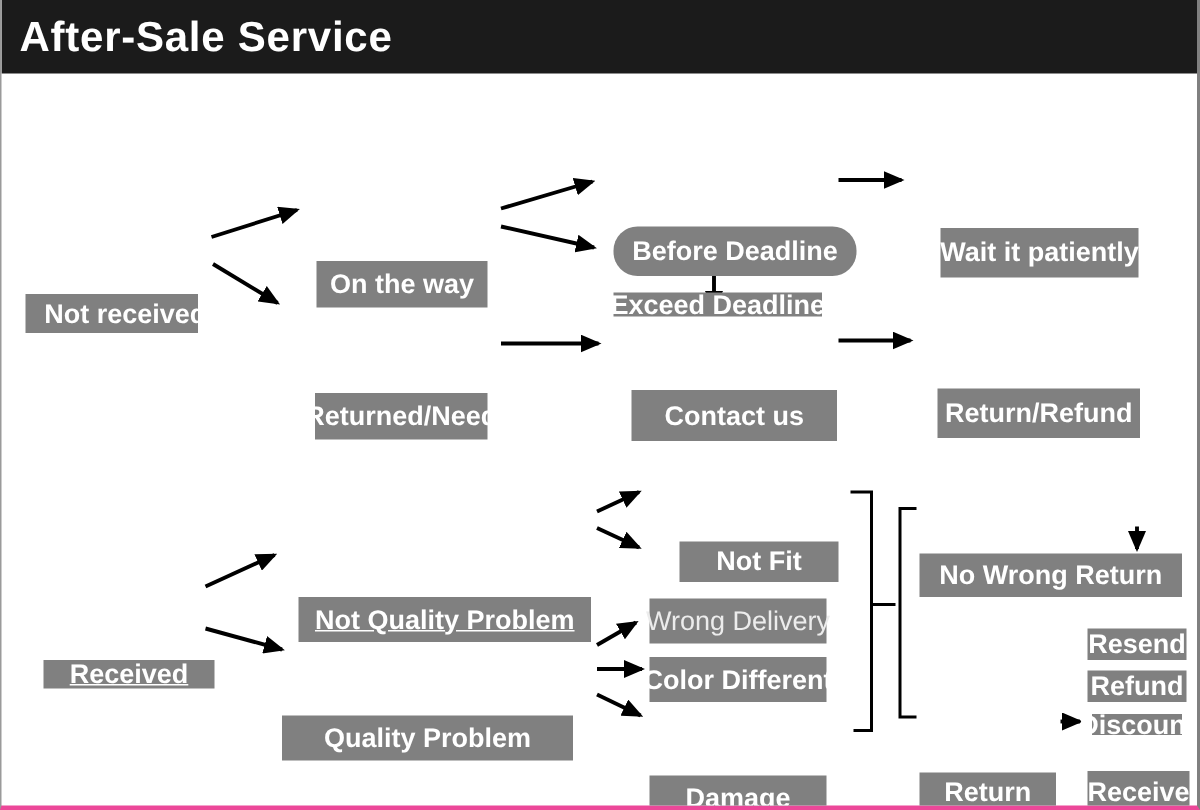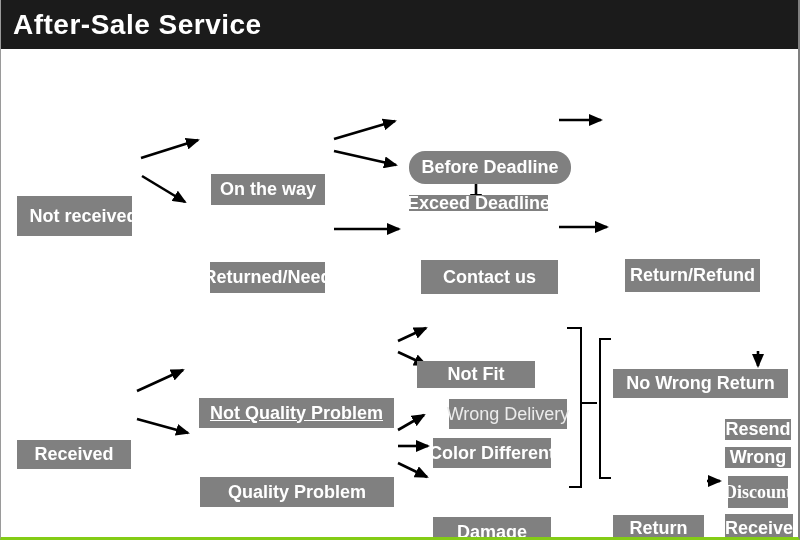--- a/index.html
+++ b/index.html
@@ -1,55 +1,55 @@
 <!DOCTYPE html>
 <html><head>
 <meta charset="utf-8">
 <style>
   html,body{margin:0;padding:0;background:#fff;}
   .page{
     position:relative;width:800px;height:540px;background:#ffffff;
     font-family:"Liberation Sans",sans-serif;overflow:hidden;box-sizing:border-box;
-    border-left:1px solid #9a9a9a;border-right:2px solid #808080;border-bottom:3px solid #84cc16;
+    border-left:1px solid #9a9a9a;border-right:2px solid #808080;border-bottom:3px solid #ec4899;
   }
   .header{
     position:absolute;left:0;top:0;right:0;height:49px;background:#1b1b1b;
     color:#ffffff;display:flex;align-items:center;box-sizing:border-box;
     padding-left:12px;font-size:28px;font-weight:bold;letter-spacing:0.5px;
   }
   .diagram{position:absolute;left:0;top:49px;right:0;bottom:0;}
   svg.wires{position:absolute;left:0;top:0;pointer-events:none;}
   .node{
     position:absolute;background:#808080;color:#ffffff;
     display:flex;align-items:center;justify-content:center;
     font-size:18px;font-weight:bold;white-space:nowrap;overflow:visible;
     box-sizing:border-box;
   }
   .node.light{font-weight:400;color:#ececec;font-size:18px;}
   
-  .n-not-received      {left:16px; top:147px;width:115px;height:40px;padding-left:18px;}
+  .n-not-received      {left:16px; top:147px;width:115px;height:26px;padding-left:18px;}
   .n-on-the-way        {left:210px;top:125px;width:114px;height:31px;}
   .n-returned-lost     {left:209px;top:213px;width:115px;height:31px;}
   .n-before-deadline   {left:408px;top:102px;width:162px;height:33px;border-radius:16px;}
   .n-exceed-deadline   {left:408px;top:146px;width:139px;height:16px;}
   .n-contact-us        {left:420px;top:211px;width:137px;height:34px;}
   .n-wait-it-patiently {left:626px;top:103px;width:132px;height:33px;}
   .n-return-refund     {left:624px;top:210px;width:135px;height:33px;}
-  .n-received          {left:16px; top:391px;width:114px;height:29px;}
+  .n-received          {left:28px; top:391px;width:114px;height:19px;text-decoration:underline;}
   .n-not-quality-problem{left:198px;top:349px;width:195px;height:30px;text-decoration:underline;}
-  .n-quality-problem   {left:199px;top:428px;width:194px;height:30px;}
-  .n-not-fit           {left:416px;top:312px;width:118px;height:27px;}
-  .n-wrong-delivery    {left:448px;top:350px;width:118px;height:30px;}
+  .n-quality-problem   {left:187px;top:428px;width:194px;height:30px;}
+  .n-not-fit           {left:452px;top:312px;width:106px;height:27px;}
+  .n-wrong-delivery    {left:432px;top:350px;width:118px;height:30px;}
   .n-color-different   {left:432px;top:389px;width:118px;height:30px;}
   .n-quality-defeat    {left:432px;top:428px;width:118px;height:30px;}
   .n-damage            {left:432px;top:468px;width:118px;height:31px;}
   .n-no-need-return    {left:612px;top:320px;width:175px;height:29px;}
   .n-resend            {left:724px;top:370px;width:66px; height:21px;}
   .n-refund            {left:724px;top:398px;width:66px; height:21px;}
-  .n-discount          {left:727px;top:427px;width:60px; height:32px;font-family:Liberation Serif, serif;}
+  .n-discount          {left:727px;top:427px;width:60px; height:14px;}
   .n-return            {left:612px;top:466px;width:91px; height:27px;}
   .n-receive           {left:724px;top:465px;width:68px; height:28px;}
 </style>
 </head>
 <body>
 
 <div class="page">
 
   <div class="header">
     <span>After-Sale Service</span>
@@ -89,30 +89,31 @@
         <polyline points="610,339 599,339 599,478 610,478"></polyline>
       </g>
     </svg>
 
     <div class="node n-not-received">Not received</div>
     <div class="node n-on-the-way">On the way</div>
     <div class="node n-returned-lost">Returned/Need</div>
     <div class="node n-before-deadline">Before Deadline</div>
     <div class="node n-exceed-deadline">Exceed Deadline</div>
     <div class="node n-contact-us">Contact us</div>
+    <div class="node n-wait-it-patiently">Wait it patiently</div>
     <div class="node n-return-refund">Return/Refund</div>
 
     <div class="node n-received">Received</div>
     <div class="node n-not-quality-problem">Not Quality Problem</div>
     <div class="node n-quality-problem">Quality Problem</div>
     <div class="node n-not-fit">Not Fit</div>
     <div class="node light n-wrong-delivery">Wrong Delivery</div>
     <div class="node n-color-different">Color Different</div>
     <div class="node n-damage">Damage</div>
     <div class="node n-no-need-return">No Wrong Return</div>
     <div class="node n-resend">Resend</div>
-    <div class="node n-refund">Wrong</div>
+    <div class="node n-refund">Refund</div>
     <div class="node n-discount">Discount</div>
     <div class="node n-return">Return</div>
     <div class="node n-receive">Receive</div>
 
   </div>
 </div>
 
 </body></html>

